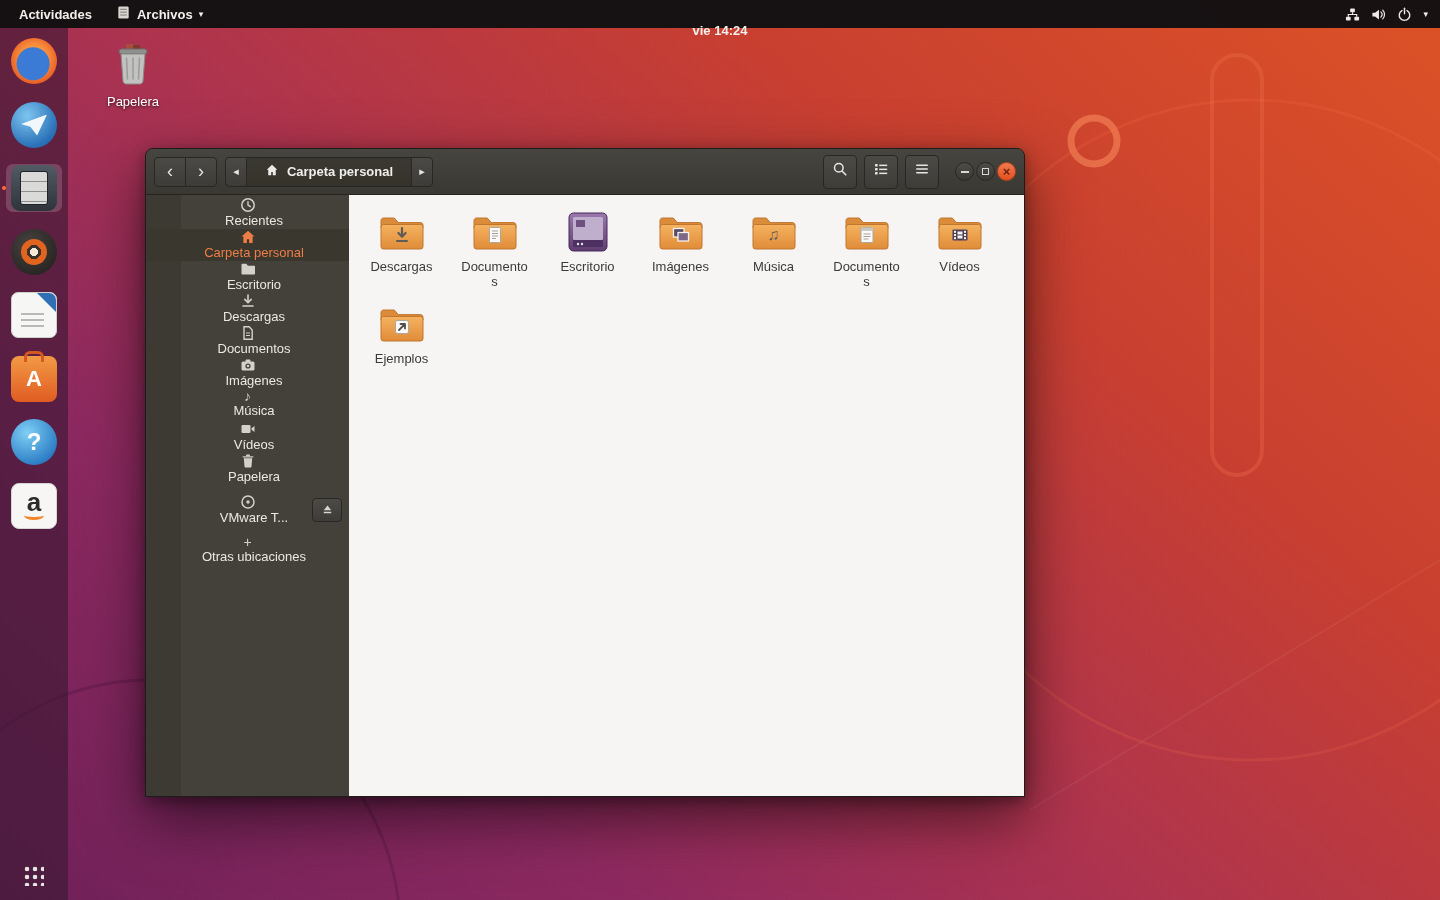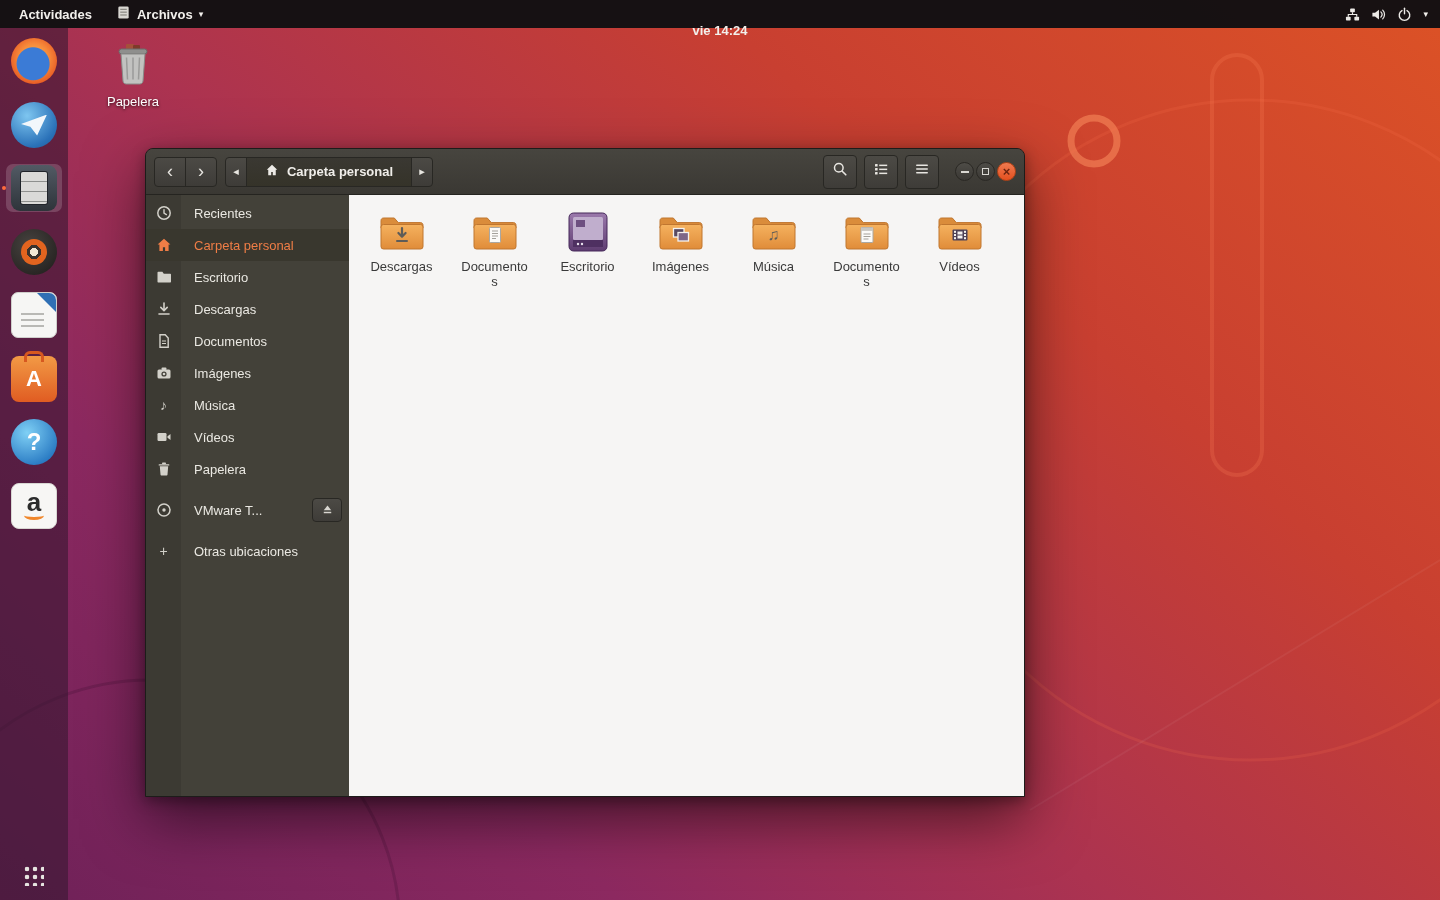--- a/index.html
+++ b/index.html
@@ -98,21 +98,21 @@
     background:linear-gradient(#4e4c47,#3a3834); display:flex; align-items:center; justify-content:center; }
   .wbtn.close { background:linear-gradient(#f07a50,#e4501f); border-color:#b54418; }
   .sym-min { width:8px; height:2px; background:#d9d7d2; }
   .sym-max { width:7px; height:7px; border:1.5px solid #d9d7d2; }
   .sym-close { font-size:13px; font-weight:bold; color:#6e2410; line-height:1; }
 
   
   .sidebar { position:absolute; left:0; top:46px; width:203px; bottom:0; background:#434139; overflow:hidden; }
   .rail { position:absolute; left:0; top:0; bottom:0; width:35px; background:rgba(0,0,0,0.10); }
   .rows { position:relative; padding-top:2px; z-index:1; }
-  .srow { position:relative; height:32px; display:flex; align-items:center; }
+  .srow { position:relative; height:32px; display:flex; align-items:center;flex-direction:column; }
   .srow.sel { background:#39372e; }
   .sicon { width:35px; display:flex; justify-content:center; align-items:center; }
   .slabel { margin-left:13px; font-size:13px; color:#eae8e2; }
   .srow.sel .slabel { color:#ef7d46; }
   .glyph-ic { color:#d3d1ca; font-size:14px; line-height:1; }
   .srow-gap { margin-top:9px; }
   .eject { position:absolute; right:7px; top:4px; width:30px; height:24px; }
 
   
   .content { position:absolute; left:203px; top:46px; right:0; bottom:0; background:#f6f5f4; overflow:hidden; }
@@ -518,15 +518,30 @@
                   <rect x="13" y="8" width="2" height="2"></rect>
                   <rect x="13" y="11.2" width="2" height="2"></rect>
                   <rect x="6.5" y="5.5" width="5" height="3"></rect>
                   <rect x="6.5" y="9.5" width="5" height="3"></rect>
                 </g>
               </svg>
             </span>
         </span>
         <span class="flabel">Vídeos</span>
       </div>
+      <div class="file">
+        <span class="fic">
+          <svg class="folder-svg" width="48" height="38" viewBox="0 0 48 38">
+              <path d="M3 6.5C3 5.1 4.1 4 5.5 4h10.8l4 4.6h22.2c1.4 0 2.5 1.1 2.5 2.5v3H3z" fill="#da8c3b" stroke="#c0762f"></path>
+              <rect x="3" y="10.5" width="42" height="24.5" rx="2.5" fill="url(#fgrad)" stroke="#c0762f"></rect>
+            </svg>
+          <span class="emblem">
+              <svg width="18" height="18" viewBox="0 0 18 18">
+                <rect x="2.5" y="2.5" width="13" height="13" rx="2" fill="#fbfaf8" stroke="#aaa7a1"></rect>
+                <path d="M6 12 11.5 6.5M7.5 6h4.5v4.5" fill="none" stroke="#524f4a" stroke-width="1.8" stroke-linecap="round" stroke-linejoin="round"></path>
+              </svg>
+            </span>
+        </span>
+        <span class="flabel">Ejemplos</span>
+      </div>
     </div>
   </div>
 </div>
 
 </body></html>

